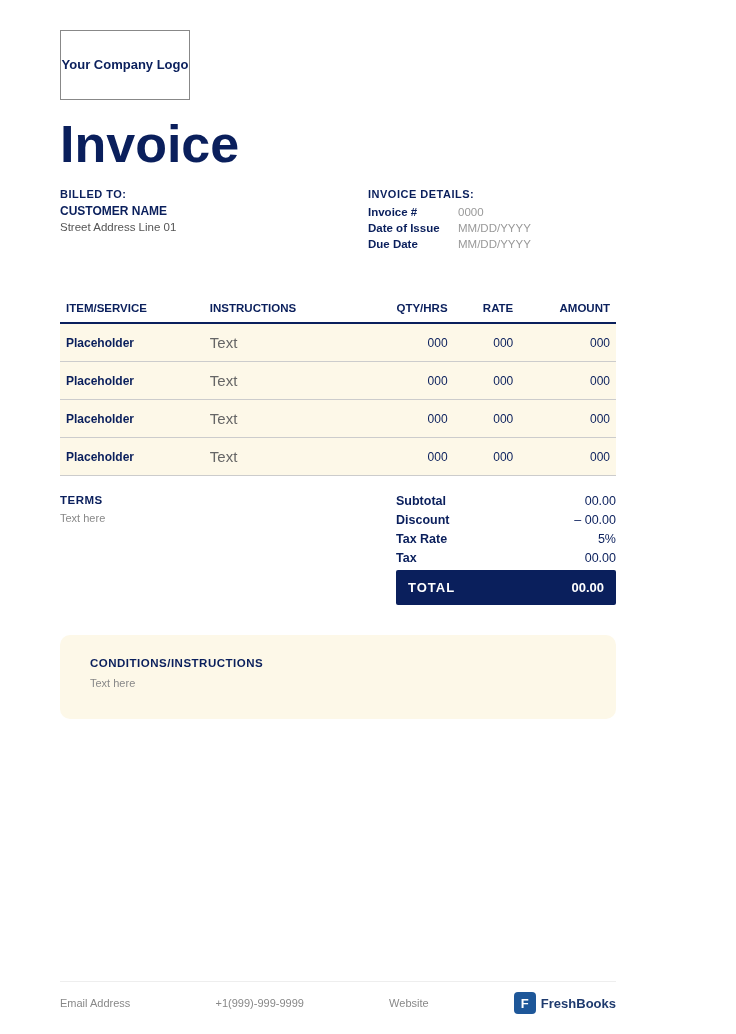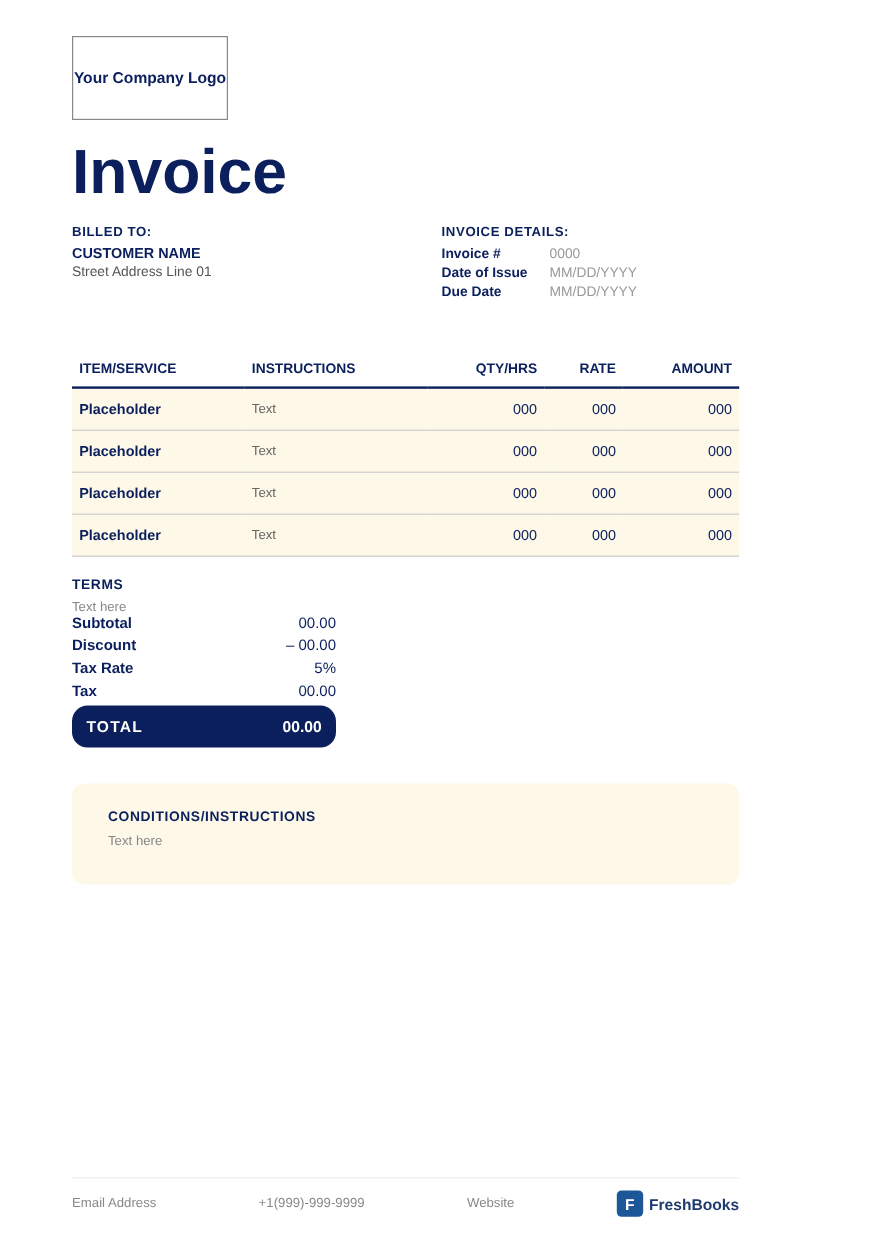--- a/index.html
+++ b/index.html
@@ -120,35 +120,34 @@
       padding: 10px 6px;
       font-size: 12px;
       border-bottom: 1px solid #ccc;
     }
     .items-table tbody tr td.item-name {
       font-weight: 900;
       color: #0a1f5c;
     }
     .items-table tbody tr td.desc {
       color: #666;
-      font-size: 11px;
+      font-size: 15px;
       margin-left: 11px;
     }
     .items-table tbody tr td.right {
       text-align: right;
       color: #0a1f5c;
     }
     
     .bottom-section {
       display: flex;
       justify-content: space-between;
       margin-top: 18px;
       margin-bottom: 30px;
       align-items: flex-start;
-      flex-direction: column;
     }
     .terms-block {
       flex: 1;
       padding-right: 20px;
     }
     .terms-title {
       font-size: 11.5px;
       font-weight: bold;
       color: #0a1f5c;
       letter-spacing: 0.5px;
@@ -176,21 +175,21 @@
       color: #0a1f5c;
       font-size: 12.5px;
     }
     .total-final-row {
       background: #0a1f5c;
       color: #fff;
       display: flex;
       justify-content: space-between;
       align-items: center;
       padding: 10px 12px;
-      border-radius: 13px;
+      border-radius: 2px;
       margin-top: 4px;
     }
     .total-final-row .label {
       font-weight: 900;
       font-size: 13px;
       letter-spacing: 1px;
       color: #fff;
     }
     .total-final-row .value {
       font-weight: bold;

